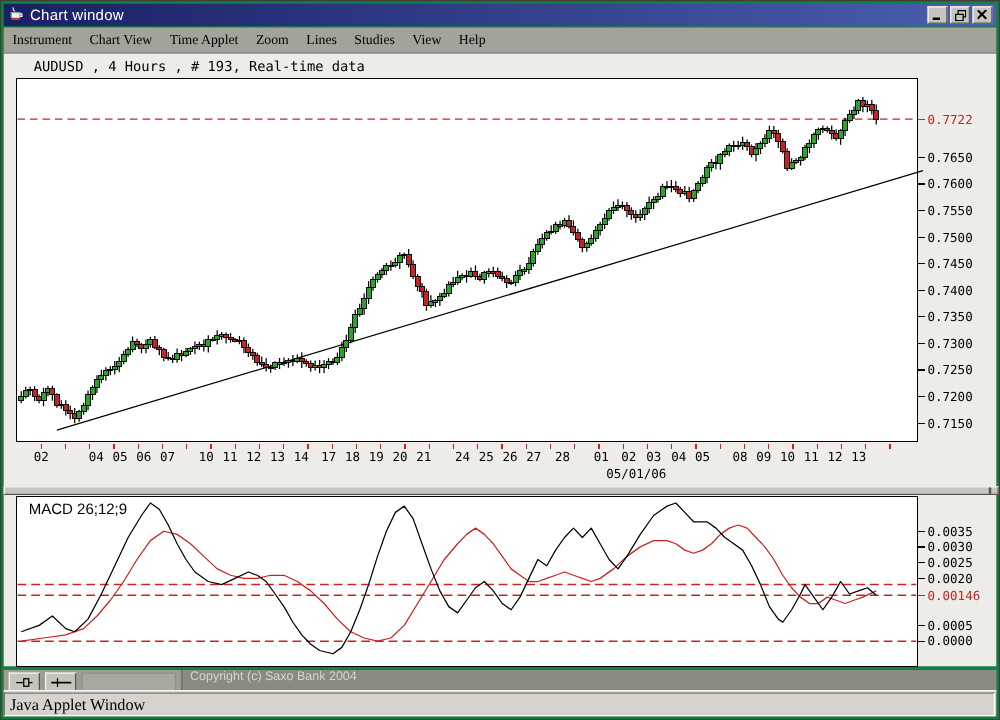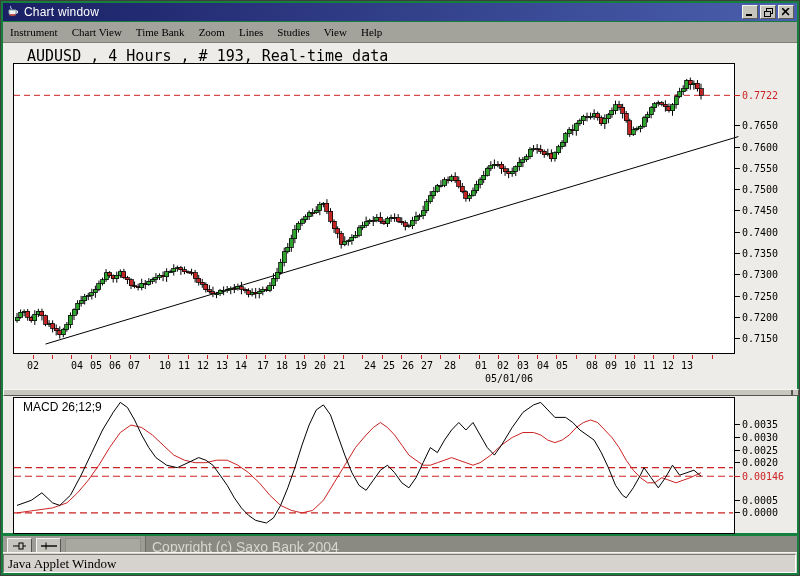--- a/index.html
+++ b/index.html
@@ -34,21 +34,21 @@
     position:absolute;left:2px;top:21px;right:2px;height:20px;
     background:#a3a29b;border-bottom:1px solid #7f7e77;
     display:flex;align-items:center;
     font-size:11px;color:#000;
   }
   .menu-item{padding:3px 7px;cursor:default;font-family:Liberation Serif, serif;}
   
   .content{position:absolute;left:2px;top:42px;right:2px;bottom:42px;background:#edece8;}
   .instrument{
     position:absolute;left:24px;top:4px;
-    font-family:"DejaVu Sans Mono",monospace;font-size:15px;color:#000;
+    font-family:"DejaVu Sans Mono",monospace;font-size:11px;color:#000;
     letter-spacing:0;
   }
   #chart-svg{position:absolute;left:0;top:0;}
   
   .hscroll{
     position:absolute;left:0px;top:346px;width:796px;height:7px;
     background:#c8c7bf;
     border-top:1px solid #f6f5f0;border-left:1px solid #f6f5f0;
     border-bottom:1px solid #56554f;border-right:1px solid #56554f;
     box-sizing:border-box;
@@ -65,22 +65,22 @@
     border-right:1px solid #55544e;border-bottom:1px solid #55544e;
     box-sizing:border-box;display:flex;align-items:center;justify-content:center;
   }
   .tool-spacer{
     width:76px;height:15px;margin-left:4px;background:#a8a7a0;
     border:1px solid #8f8e87;box-sizing:border-box;
   }
   .copybar{
     flex:1;align-self:stretch;margin-left:4px;background:#8a8a82;
     border-left:1px solid #6a6962;
-    display:flex;align-items:flex-end;padding-left:6px;
-    color:#d6d6ce;font-size:14px;
+    display:flex;align-items:flex-start;padding-left:6px;
+    color:#d6d6ce;font-size:10px;
   }
   
   .statusbar{
     position:absolute;left:2px;right:2px;bottom:2px;height:20px;
     background:#d6d3ce;border-top:1px solid #f6f5f0;padding-left:39px;
   }
   .status-field{
     position:absolute;left:0;top:1px;right:1px;height:17px;
     border-top:1px solid #7a7972;border-left:1px solid #7a7972;
     border-bottom:1px solid #fff;border-right:1px solid #fff;
@@ -119,21 +119,21 @@
         <svg width="8" height="8" viewBox="0 0 8 8">
             <path d="M0 0 L7 7 M7 0 L0 7" stroke="#000" stroke-width="1.6"></path>
           </svg>
       </span>
     </span>
   </div>
 
   <div class="menubar" id="menubar">
       <span class="menu-item">Instrument</span>
       <span class="menu-item">Chart View</span>
-      <span class="menu-item">Time Bank</span>
+      <span class="menu-item">Time Applet</span>
       <span class="menu-item">Zoom</span>
       <span class="menu-item">Lines</span>
       <span class="menu-item">Studies</span>
       <span class="menu-item">View</span>
       <span class="menu-item">Help</span>
     </div>
 
   <div class="content">
     <div class="instrument">AUDUSD , 4 Hours , # 193, Real-time data</div>
     <svg id="chart-svg" width="796" height="492">

